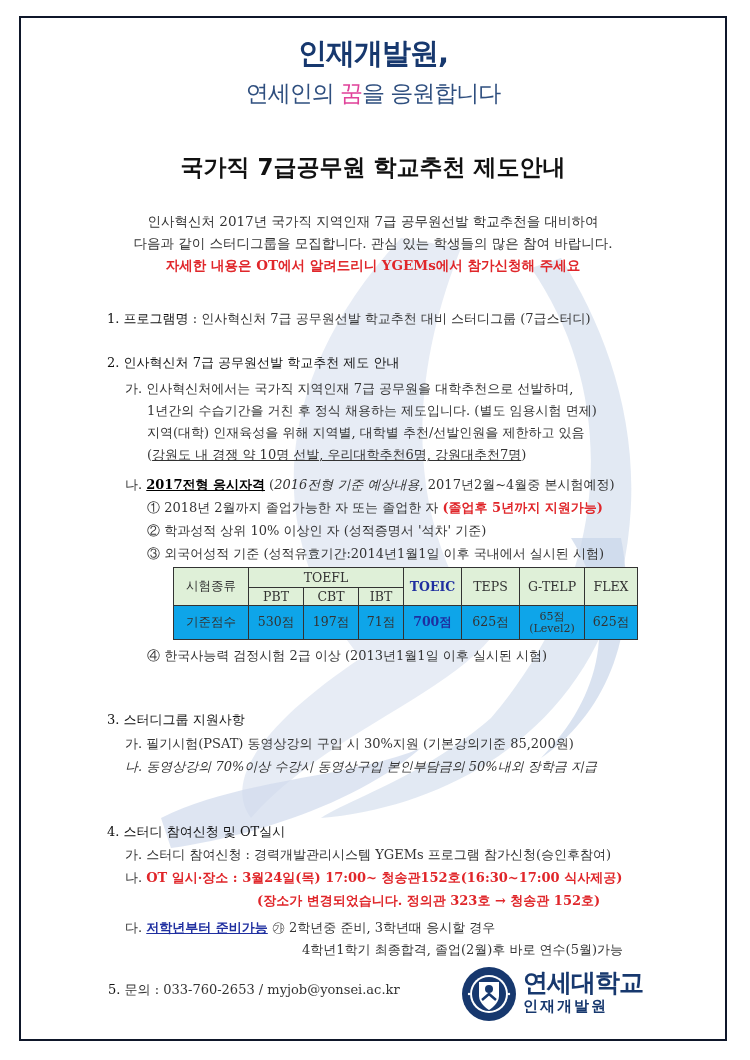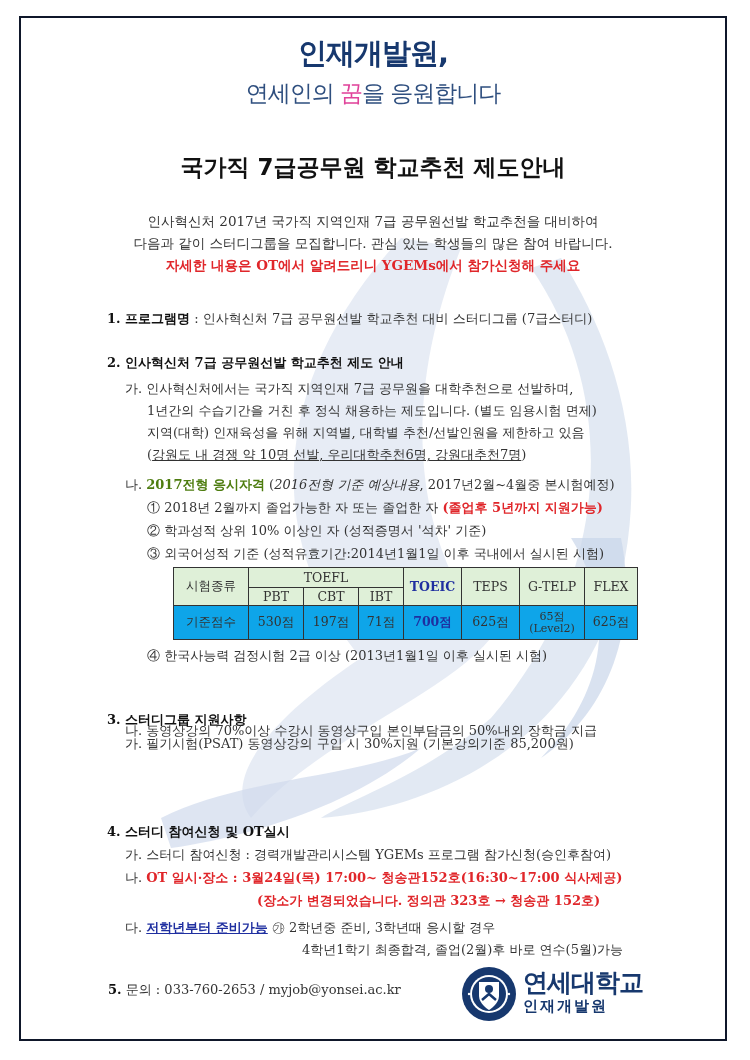--- a/index.html
+++ b/index.html
@@ -15,24 +15,24 @@
     .hdr2 { position: absolute; top: 60px; width: 100%; text-align: center;
             font-family: "DejaVu Sans", sans-serif; font-size: 23px; color: #2f4f7f; letter-spacing: -1px; }
     .hdr2 .pink { color: #e0439a; }
     .title { position: absolute; top: 134px; width: 100%; text-align: center;
              font-family: "DejaVu Sans", sans-serif; font-weight: bold; font-size: 23px; color: #111; letter-spacing: 0px; }
 
     .intro { position: absolute; top: 192px; width: 100%; text-align: center; font-size: 13.5px; line-height: 22px; color: #333; }
     .intro .red { color: #e0262a; font-weight: bold; }
 
     .line { position: absolute; font-size: 13px; white-space: nowrap; color: #333; }
-    .b { font-weight: bold; color: #111; }
+    .b { font-weight: normal; color: #111; }
     .red { color: #e0262a; }
     .redb { color: #e0262a; font-weight: bold; }
-    .navyb { color: #4d7c0f; font-weight: bold; }
+    .navyb { color: #000000; font-weight: bold; text-decoration: underline; }
     .ital { font-style: italic; }
     .u { text-decoration: underline; }
     .linkb { color: #1f2fa0; font-weight: bold; text-decoration: underline; }
 
     table.scores { position: absolute; left: 152px; top: 549px; border-collapse: collapse;
                    font-size: 12.5px; color: #333; background: #0ea5e9; }
     table.scores td { border: 1px solid #333; text-align: center; padding: 0; }
     table.scores tr.h1 td, table.scores tr.h2 td { background: #dff0d8; }
     table.scores .toeic { color: #1f2fa0; font-weight: bold; }
     .small { font-size: 11px; line-height: 12px; }
@@ -117,21 +117,21 @@
         </td>
         <td>625점</td>
       </tr>
     </tbody>
       </table>
 
     <div class="line" style="left:126px; top:629px;">④ 한국사능력 검정시험 2급 이상 (2013년1월1일 이후 실시된 시험)</div>
 
     <div class="line b" style="left:86px; top:693px;">3. 스터디그룹 지원사항</div>
     <div class="line" style="left:104px; top:717px;">가. 필기시험(PSAT) 동영상강의 구입 시 30%지원 (기본강의기준 85,200원)</div>
-    <div class="line" style="left:104px; top:704px;">나. 동영상강의 70%이상 수강시 동영상구입 본인부담금의 50%내외 장학금 지급</div>
+    <div class="line" style="left:104px; top:740px;font-style:italic;">나. 동영상강의 70%이상 수강시 동영상구입 본인부담금의 50%내외 장학금 지급</div>
 
     <div class="line b" style="left:86px; top:805px;">4. 스터디 참여신청 및 OT실시</div>
     <div class="line" style="left:104px; top:828px;">가. 스터디 참여신청 : 경력개발관리시스템 YGEMs 프로그램 참가신청(승인후참여)</div>
     <div class="line" style="left:104px; top:851px;">
       <span>나. </span><span class="redb">OT 일시·장소 : 3월24일(목) 17:00~ 청송관152호(16:30~17:00 식사제공)</span>
     </div>
     <div class="line redb" style="left:236px; top:874px;">(장소가 변경되었습니다. 정의관 323호 → 청송관 152호)</div>
     <div class="line" style="left:104px; top:901px;">
       <span>다. </span><span class="linkb">저학년부터 준비가능</span><span> ㉮ 2학년중 준비, 3학년때 응시할 경우</span>
     </div>

